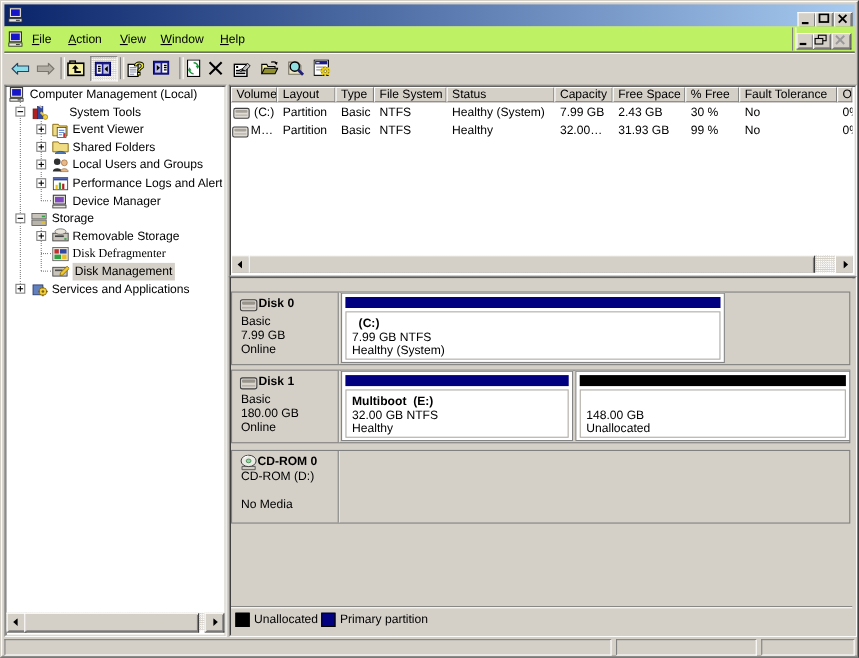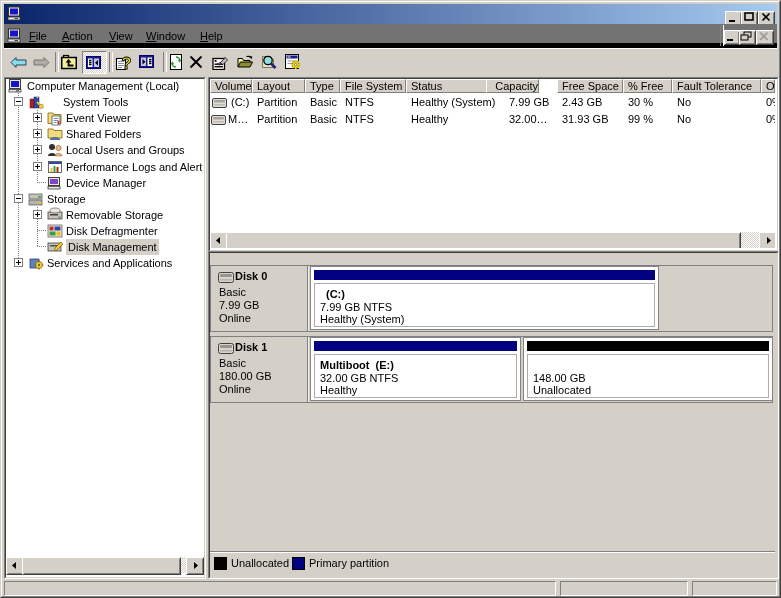--- a/index.html
+++ b/index.html
@@ -8,21 +8,21 @@
 .f1{position:absolute;inset:0;border:1px solid;border-color:#d4d0c8 #404040 #404040 #d4d0c8;}
 .f2{position:absolute;inset:1px;border:1px solid;border-color:#fff #808080 #808080 #fff;}
 
 .titlebar{position:absolute;left:4px;top:4px;width:773px;height:20px;
  background:linear-gradient(to right,#0a246a,#a6caf0);}
 .titletxt{position:absolute;left:19px;top:3px;font-size:12px;font-weight:bold;color:#fff;letter-spacing:0.2px;}
 .tbtn{position:absolute;top:7px;width:15px;height:13px;background:#d4d0c8;
  border:1px solid;border-color:#fff #404040 #404040 #fff;box-shadow:inset 1px 1px 0 #d4d0c8, inset -1px -1px 0 #808080;
  font-size:9px;text-align:center;line-height:11px;}
 
-.menubar{position:absolute;left:4px;top:24px;width:773px;height:24px;background:#737373;border-bottom:5px solid #000000;box-sizing:border-box;}
+.menubar{position:absolute;left:4px;top:24px;width:773px;height:24px;background:#bef264;border-bottom:1px solid #000000;box-sizing:border-box;}
 .mitem{position:absolute;top:5px;height:14px;line-height:14px;}
 .mbtn{position:absolute;top:6px;width:15px;height:13px;background:#d4d0c8;
  border:1px solid;border-color:#fff #404040 #404040 #fff;box-shadow:inset 1px 1px 0 #d4d0c8, inset -1px -1px 0 #808080;}
 
 .toolbar{position:absolute;left:4px;top:48px;width:773px;height:28px;background:#d4d0c8;border-top:1px solid #fff;box-sizing:border-box;}
 .tsep{position:absolute;top:3px;width:2px;height:20px;border-left:1px solid #808080;border-right:1px solid #fff;}
 .ticon{position:absolute;top:5px;width:16px;height:16px;}
 
 .sunk1{position:absolute;border:1px solid;border-color:#808080 #fff #fff #808080;}
 .sunk2{position:absolute;inset:0;border:1px solid;border-color:#404040 #d4d0c8 #d4d0c8 #404040;}
@@ -310,21 +310,21 @@
   </div>
 
   <div class="trow" style="left:0;top:144px;">
    <svg class="ticon16" style="left:41px;top:0" viewBox="0 0 16 16">
     <rect x="1" y="2" width="14" height="12" fill="#e8e4dc" stroke="#505050" stroke-width="0.7"></rect>
     <rect x="2.5" y="3.5" width="4" height="4" fill="#c03030"></rect>
     <rect x="7.5" y="3.5" width="6" height="4" fill="#3048a0"></rect>
     <rect x="2.5" y="8.5" width="6" height="4" fill="#30a040"></rect>
     <rect x="9.5" y="8.5" width="4" height="4" fill="#e8c020"></rect>
    </svg>
-   <span class="abs" style="left:60px;">Disk Defragmenter</span>
+   <span class="abs" style="left:60px;font-family:Liberation Serif, serif;">Disk Defragmenter</span>
   </div>
 
   <div class="trow" style="left:0;top:160px;">
    <svg class="ticon16" style="left:41px;top:0" viewBox="0 0 16 16">
     <rect x="1" y="4" width="13" height="8" fill="#c8c4bc" stroke="#404040" stroke-width="0.8"></rect>
     <rect x="3" y="6" width="7" height="1.5" fill="#505050"></rect>
     <path d="M14 3 L8 9 L7.5 11.5 L10 11 L16 5 Z" fill="#f0c830" stroke="#806000" stroke-width="0.7"></path>
    </svg>
    <span class="abs" style="left:60px;background:#d4d0c8;padding:0 2px;text-align:right;">Disk Management</span>
   </div>
@@ -360,21 +360,21 @@
 </div>
 
 <div class="sunk1" style="left:208px;top:77px;width:569px;height:173px;">
  <div class="sunk2" style="background:#fff;"></div>
  <div class="abs" id="listpane" style="left:1px;top:1px;width:565px;height:169px;background:#fff;overflow:hidden;">
   <div class="hcell" style="left:0;width:42px;">Volume</div>
   <div class="hcell" style="left:42px;width:53px;">Layout</div>
   <div class="hcell" style="left:95px;width:35px;">Type</div>
   <div class="hcell" style="left:130px;width:66px;">File System</div>
   <div class="hcell" style="left:196px;width:98px;">Status</div>
-  <div class="hcell" style="left:276px;width:53px;text-align:right;">Capacity</div>
+  <div class="hcell" style="left:294px;width:53px;">Capacity</div>
   <div class="hcell" style="left:347px;width:66px;">Free Space</div>
   <div class="hcell" style="left:413px;width:49px;">% Free</div>
   <div class="hcell" style="left:462px;width:89px;">Fault Tolerance</div>
   <div class="hcell" style="left:551px;width:14px;">O</div>
 
   <div class="lrow" style="left:0;top:15px;width:565px;">
    <svg class="abs" style="left:2px;top:3px" width="16" height="12" viewBox="0 0 16 12">
     <rect x="0.5" y="1.5" width="14" height="9" rx="1.5" fill="#e0ddd6" stroke="#404040"></rect>
     <rect x="2" y="3" width="11" height="2.5" rx="1" fill="#a8a49c"></rect>
     <rect x="2" y="7" width="11" height="1.5" fill="#c0bcb4"></rect>
@@ -460,20 +460,32 @@
    <div class="pbox" style="left:99px;top:0px;width:211px;height:64px;">
     <div class="pband" style="background:#000080;"></div>
     <div class="ptxt"><b>Multiboot&nbsp; (E:)</b><br>32.00 GB NTFS<br>Healthy</div>
    </div>
    <div class="pbox" style="left:312px;top:0px;width:250px;height:64px;">
     <div class="pband" style="background:#000;"></div>
     <div class="ptxt"><br>148.00 GB<br>Unallocated</div>
    </div>
   </div>
 
+  <div class="drow" style="left:0;top:156px;">
+   <div class="dsep"></div>
+   <svg class="abs" style="left:7px;top:3px" width="16" height="15" viewBox="0 0 16 15">
+    <path d="M2 11 h12 v3 h-12 Z" fill="#d0ccc4" stroke="#505050" stroke-width="0.8"></path>
+    <ellipse cx="8" cy="6" rx="6.8" ry="5.2" fill="#eceae4" stroke="#404040" stroke-width="0.9"></ellipse>
+    <ellipse cx="8" cy="6" rx="2.2" ry="1.7" fill="#8fd89f" stroke="#3a7a4a" stroke-width="0.7"></ellipse>
+    <path d="M3.5 3.5 a6 4.5 0 0 1 4 -2" fill="none" stroke="#fff" stroke-width="1"></path>
+   </svg>
+   <b class="dlbl" style="left:23px;top:4px;">CD-ROM 0</b>
+   <span class="dlbl" style="left:8px;top:17px;">CD-ROM (D:)</span>
+   <span class="dlbl" style="left:8px;top:43px;">No Media</span>
+  </div>
 
   <div class="abs" style="left:0;top:298px;width:565px;height:1px;background:#808080;"></div>
   <div class="abs" style="left:0;top:299px;width:565px;height:1px;background:#fff;"></div>
   <div class="legsq" style="left:4px;top:304px;background:#000;"></div>
   <span class="abs" style="left:21px;top:304px;line-height:13px;">Unallocated</span>
   <div class="legsq" style="left:82px;top:304px;background:#000080;"></div>
   <span class="abs" style="left:99px;top:304px;line-height:13px;">Primary partition</span>
  </div>
 </div>
 

